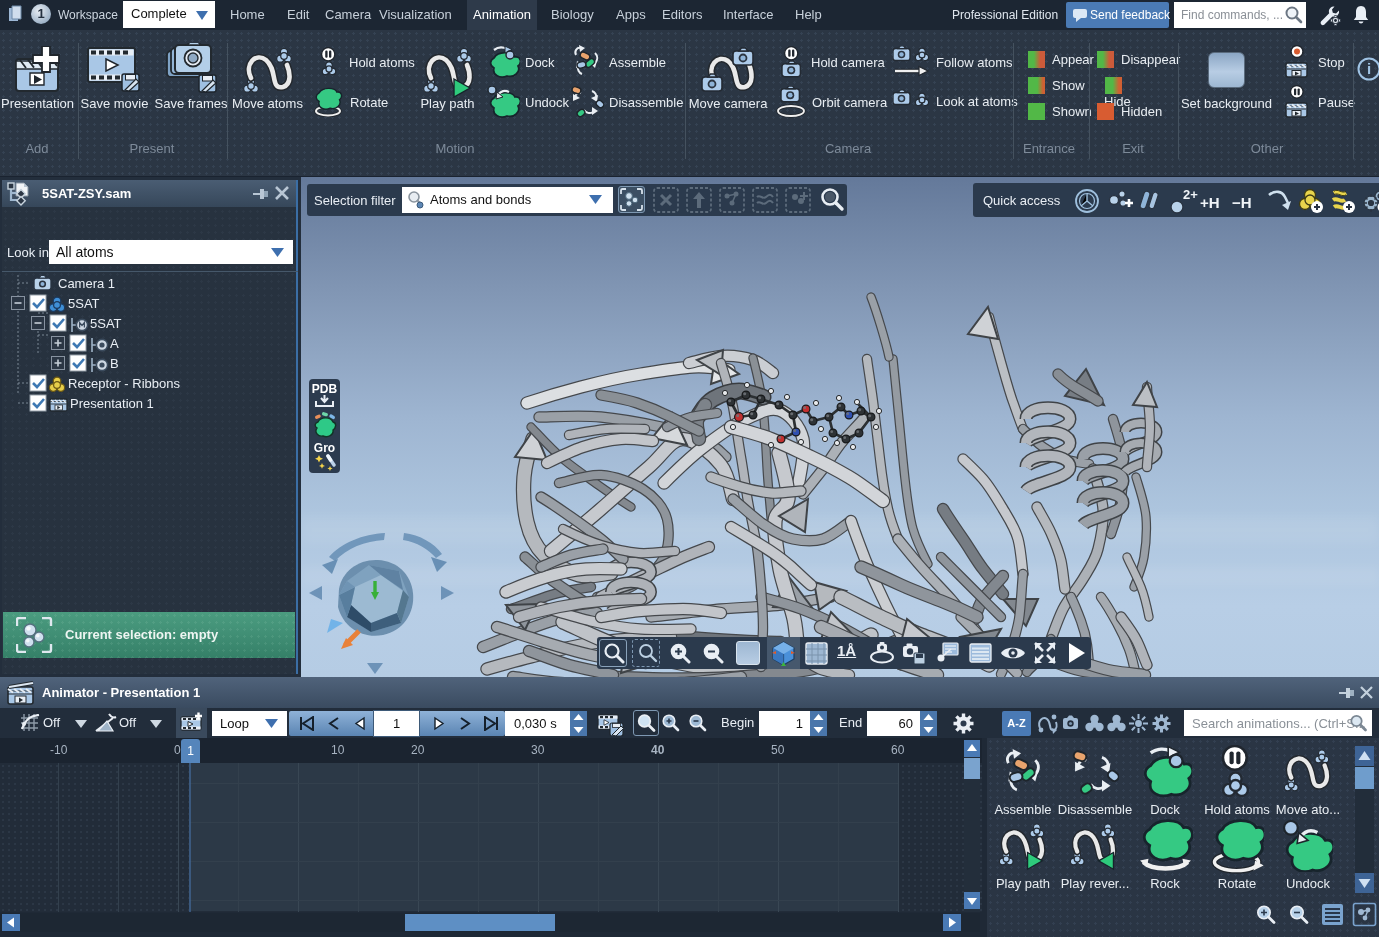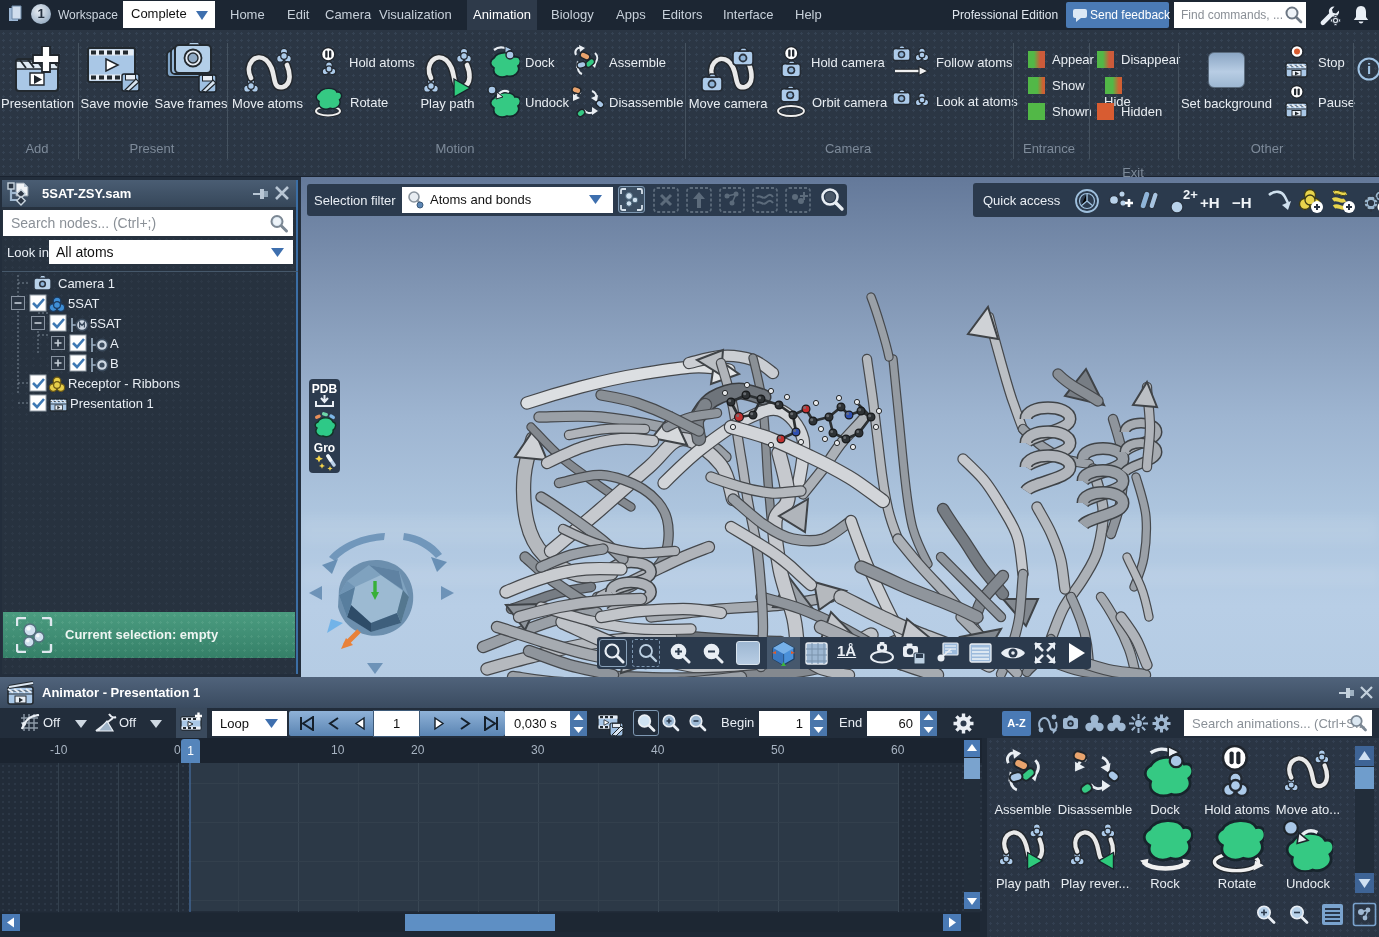--- a/index.html
+++ b/index.html
@@ -383,21 +383,21 @@
 <svg class="abs" style="left:1357px;top:27px" width="24" height="24" viewBox="0 0 24 24">
         <circle cx="12" cy="12" r="10.5" fill="none" stroke="#9fc3e4" stroke-width="2"></circle>
         <text x="12" y="17" text-anchor="middle" fill="#9fc3e4" font-size="15" font-weight="bold" font-family="Liberation Serif">i</text>
       </svg>
 
 <div class="rlabel" style="left:0px;width:74px;">Add</div>
 <div class="rlabel" style="left:100px;width:104px;">Present</div>
 <div class="rlabel" style="left:405px;width:100px;">Motion</div>
 <div class="rlabel" style="left:798px;width:100px;">Camera</div>
 <div class="rlabel" style="left:1004px;width:90px;">Entrance</div>
-<div class="rlabel" style="left:1088px;width:90px;margin-top:24px;">Exit</div>
+<div class="rlabel" style="left:1088px;width:90px;">Exit</div>
 <div class="rlabel" style="left:1217px;width:100px;">Other</div>
 <div class="rsep" style="left:78px;"></div>
 <div class="rsep" style="left:227px;"></div>
 <div class="rsep" style="left:685px;"></div>
 <div class="rsep" style="left:1013px;"></div>
 <div class="rsep" style="left:1089px;"></div>
 <div class="rsep" style="left:1178px;"></div>
 <div class="rsep" style="left:1353px;"></div>
 </div>
 <div id="leftdock">
@@ -413,28 +413,20 @@
             <path d="M14 14.5l4.2 4.2-4.2 4.2-4.2-4.2z" fill="#2b3644" stroke="#c8d4de" stroke-width="1.4"></path>
           </svg>
   <span style="position:absolute;left:40px;top:6px;">5SAT-ZSY.sam</span>
   <svg class="abs" style="left:250px;top:6px" width="18" height="15" viewBox="0 0 18 15">
             <path d="M1 8h7" stroke="#b8c6d4" stroke-width="2"></path>
             <rect x="8" y="3" width="4" height="10" fill="#b8c6d4"></rect>
             <path d="M12 5h4v6h-4" fill="#8fa3b5"></path>
           </svg>
   <svg class="abs" style="left:272px;top:5px" width="16" height="16" viewBox="0 0 16 16">
             <path d="M2 2l12 12M14 2L2 14" stroke="#b8c6d4" stroke-width="2.6"></path>
-          </svg>
- </div>
- <div class="wbox abs" style="left:1px;top:30px;width:290px;height:26px;border:none;">
-   <span style="position:absolute;left:8px;top:5px;color:#8a9097;font-size:14px;">Search nodes... (Ctrl+;)</span>
-   <svg class="abs" style="right:4px;top:3px" width="21" height="21" viewBox="0 0 21 21">
-            <circle cx="9" cy="8.5" r="5.5" fill="#dce8f2" stroke="#7b8793" stroke-width="2"></circle>
-            <circle cx="9" cy="8.5" r="3.4" fill="#eef4f9"></circle>
-            <path d="M13.5 13l5 5" stroke="#7b8793" stroke-width="3" stroke-linecap="round"></path>
           </svg>
  </div>
  <div class="abs" style="left:5px;top:65px;color:#e8eef4;font-size:13px;">Look in</div>
  <div class="wbox abs" style="left:47px;top:60px;width:244px;height:24px;border:none;">
    <span style="position:absolute;left:7px;top:4px;font-size:14px;">All atoms</span>
    <svg class="abs" style="right:8px;top:7px" width="15" height="11">
             <path d="M1 1h13L7.5 10z" fill="#3e6fae"></path>
           </svg>
  </div>
  <div class="abs" style="left:0;top:91px;width:296px;height:1px;background:#46586a;"></div>
@@ -1293,21 +1285,21 @@
             <path d="M12.5 12l5 5" stroke="#7b8793" stroke-width="2.8" stroke-linecap="round"></path>
           </svg>
   </div>
  </div>
  <div id="anruler">
   <span class="abs" style="left:50px;top:5px;">-10</span>
   <span class="abs" style="left:174px;top:5px;">0</span>
   <span class="abs" style="left:291px;top:5px;margin-left:40px;">10</span>
   <span class="abs" style="left:411px;top:5px;">20</span>
   <span class="abs" style="left:531px;top:5px;">30</span>
-  <span class="abs" style="left:651px;top:5px;">40</span>
+  <span class="abs" style="left:651px;top:5px;font-weight:bold;">40</span>
   <span class="abs" style="left:771px;top:5px;">50</span>
   <span class="abs" style="left:891px;top:5px;">60</span>
   <div class="abs" style="left:181px;top:1px;width:19px;height:24px;background:#5585bb;border-radius:3px 3px 0 0;color:#fff;font-size:12px;text-align:center;line-height:24px;">1</div>
  </div>
  <div id="angrid">
   <div id="anactive"></div>
   <svg class="abs" style="left:0;top:0" width="964" height="149">
    <g stroke="#33404d" stroke-width="1">
     <path d="M58.5 0V149M118.5 0V149M238.5 0V149M358.5 0V149M478.5 0V149M598.5 0V149M718.5 0V149M838.5 0V149"></path>
    </g>

